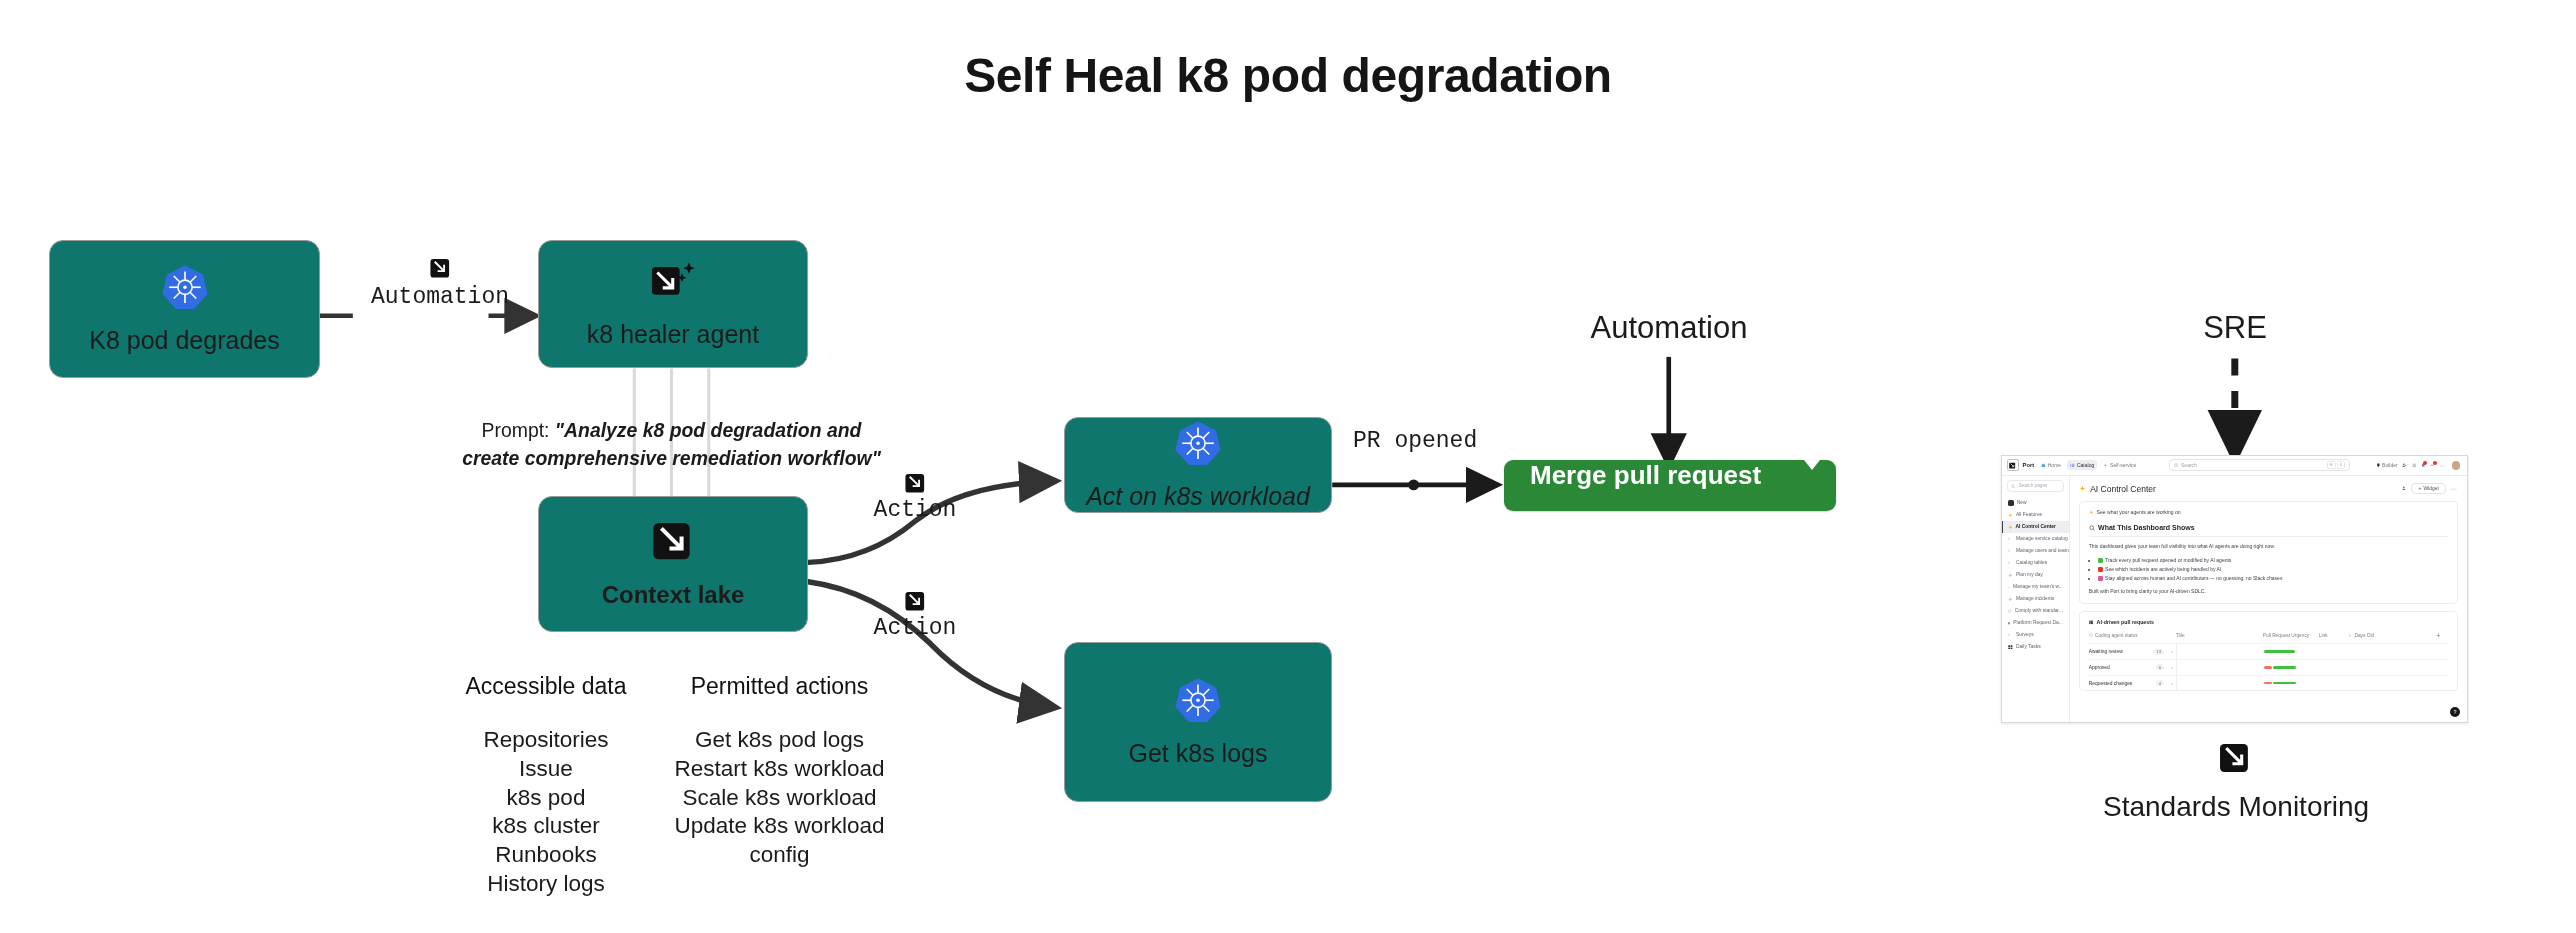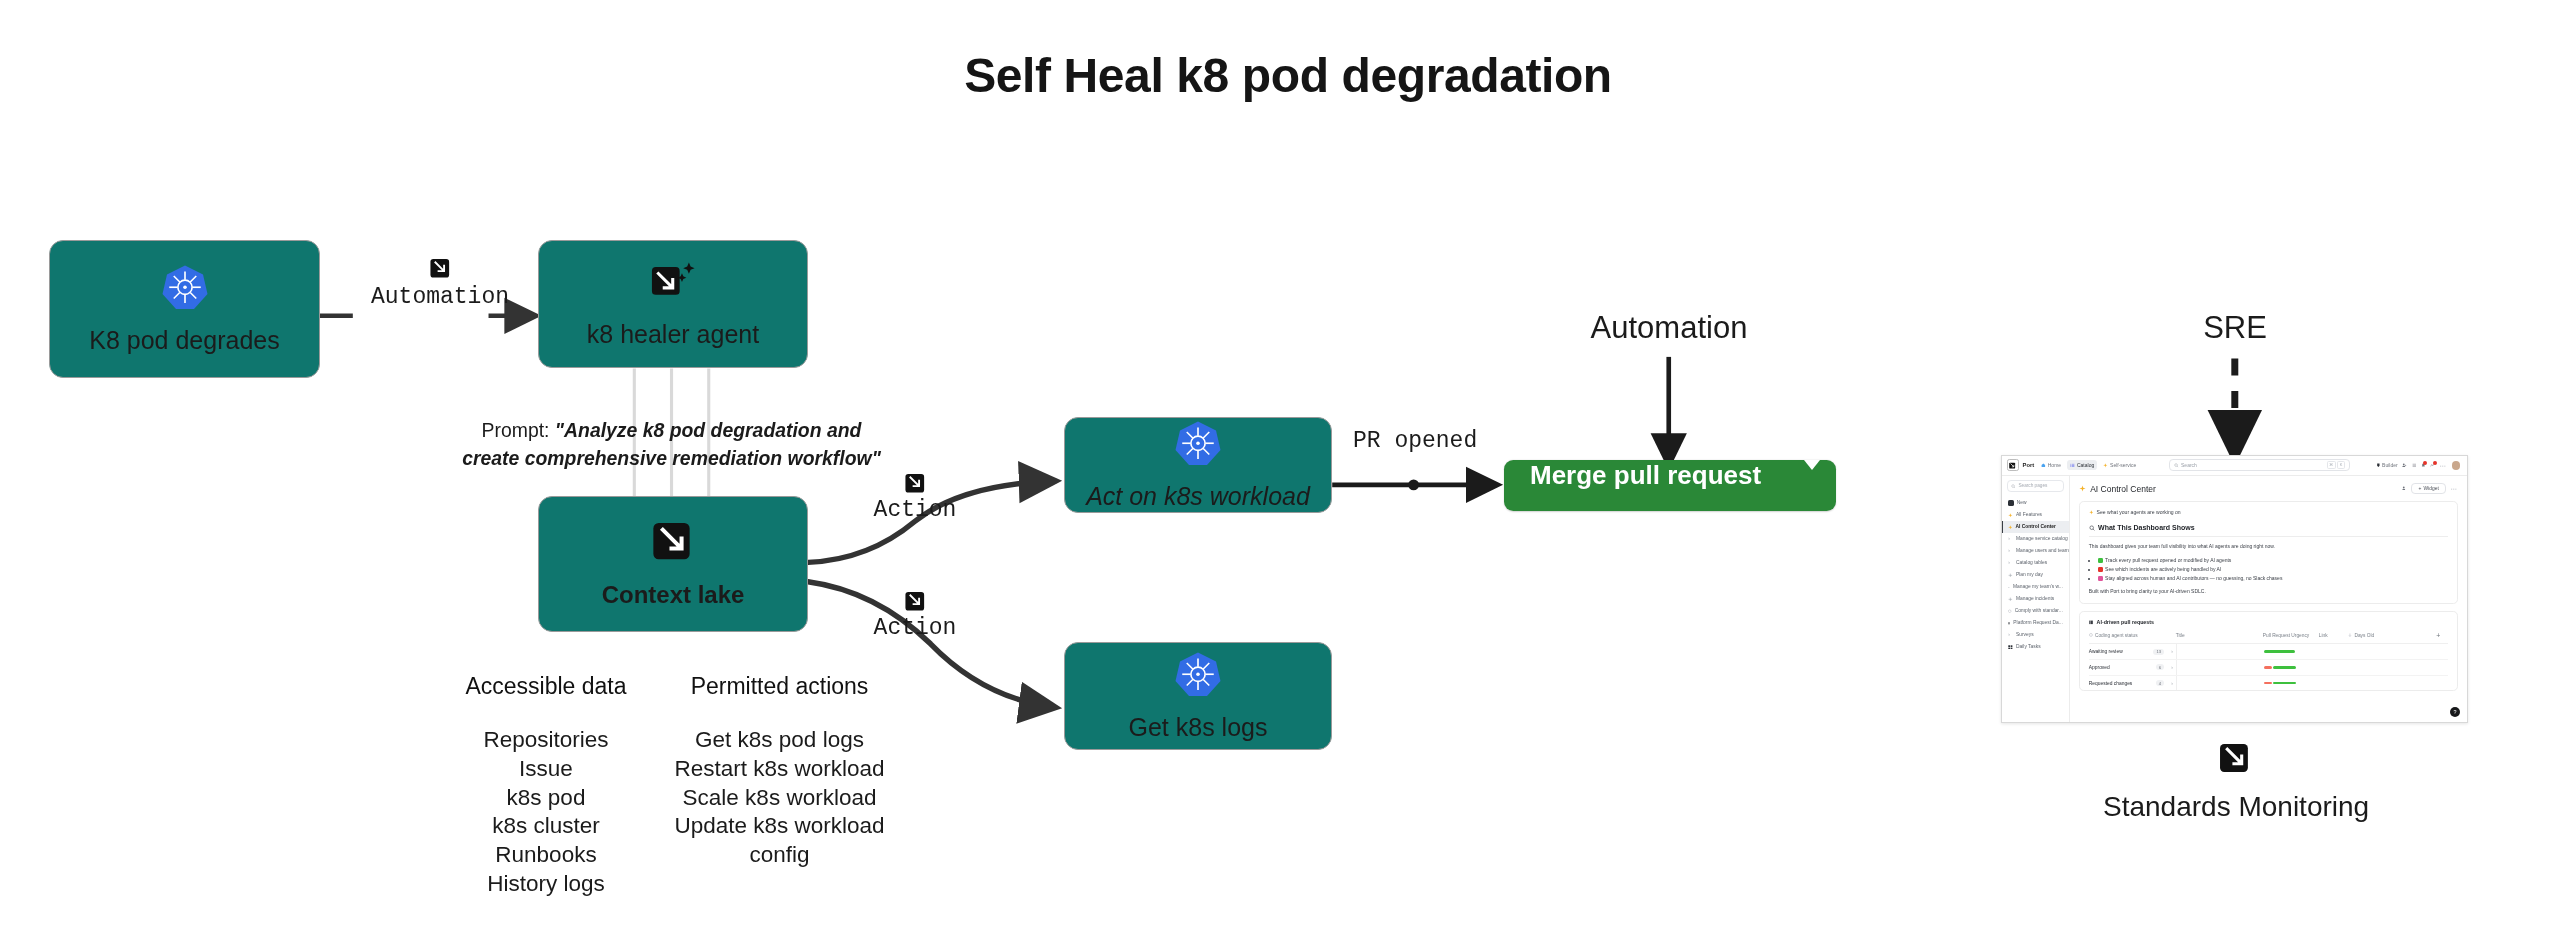--- a/index.html
+++ b/index.html
@@ -336,21 +336,21 @@
           <path d="M17 16 L25 24"></path>
             <path d="M39 38 L47 46"></path>
           <path d="M47 16 L39 24"></path>
             <path d="M25 38 L17 46"></path>
         </g>
       </svg>
     </div>
     <div class="node-label">Act on k8s workload</div>
   </div>
 
-  <div class="abs node" style="left:1064px;top:642px;width:268px;height:108px;">
+  <div class="abs node" style="left:1064px;top:642px;width:268px;height:160px;">
     <div class="node-icon">
       <svg class="k8s" viewBox="0 0 64 64">
         <path d="M32 2 L56 14 L62 40 L44 60 L20 60 L2 40 L8 14 Z" fill="#326CE5"></path>
         <g stroke="#fff" stroke-width="2.2" fill="none">
           <circle cx="32" cy="31" r="9.5"></circle>
           <circle cx="32" cy="31" r="2.4" fill="#fff" stroke="none"></circle>
           <path d="M32 10 L32 21"></path>
             <path d="M32 41 L32 52"></path>
           <path d="M11 31 L22 31"></path>
             <path d="M42 31 L53 31"></path>

